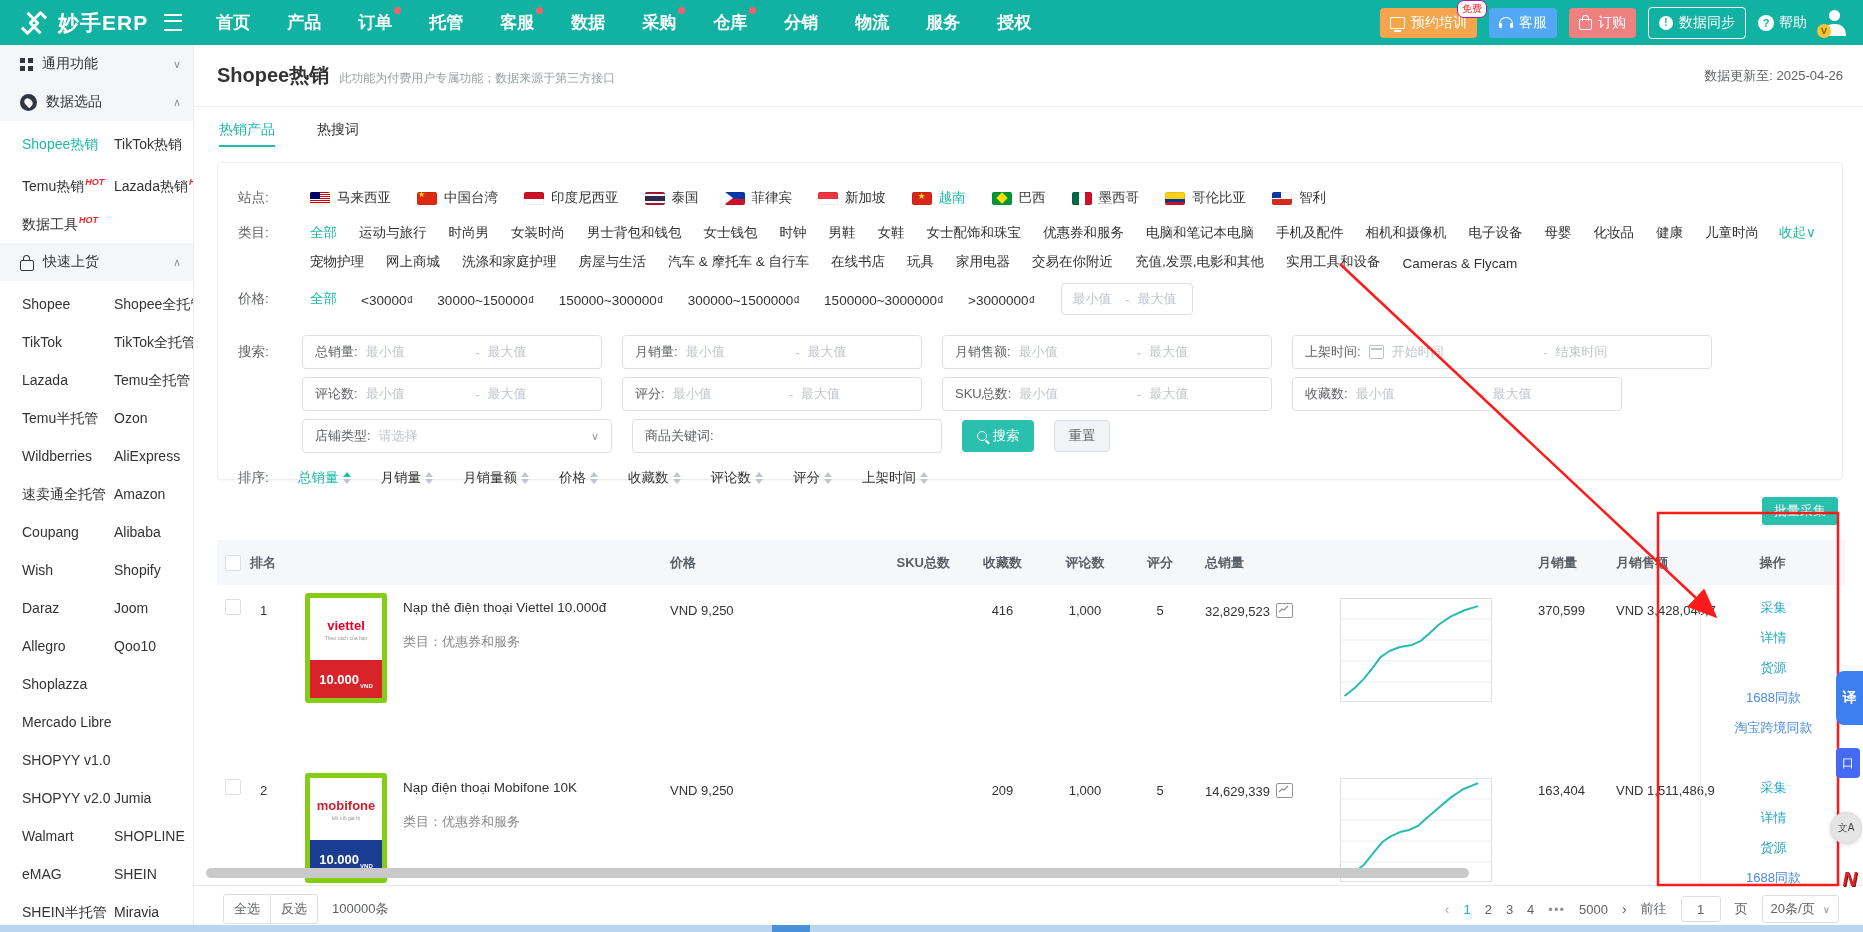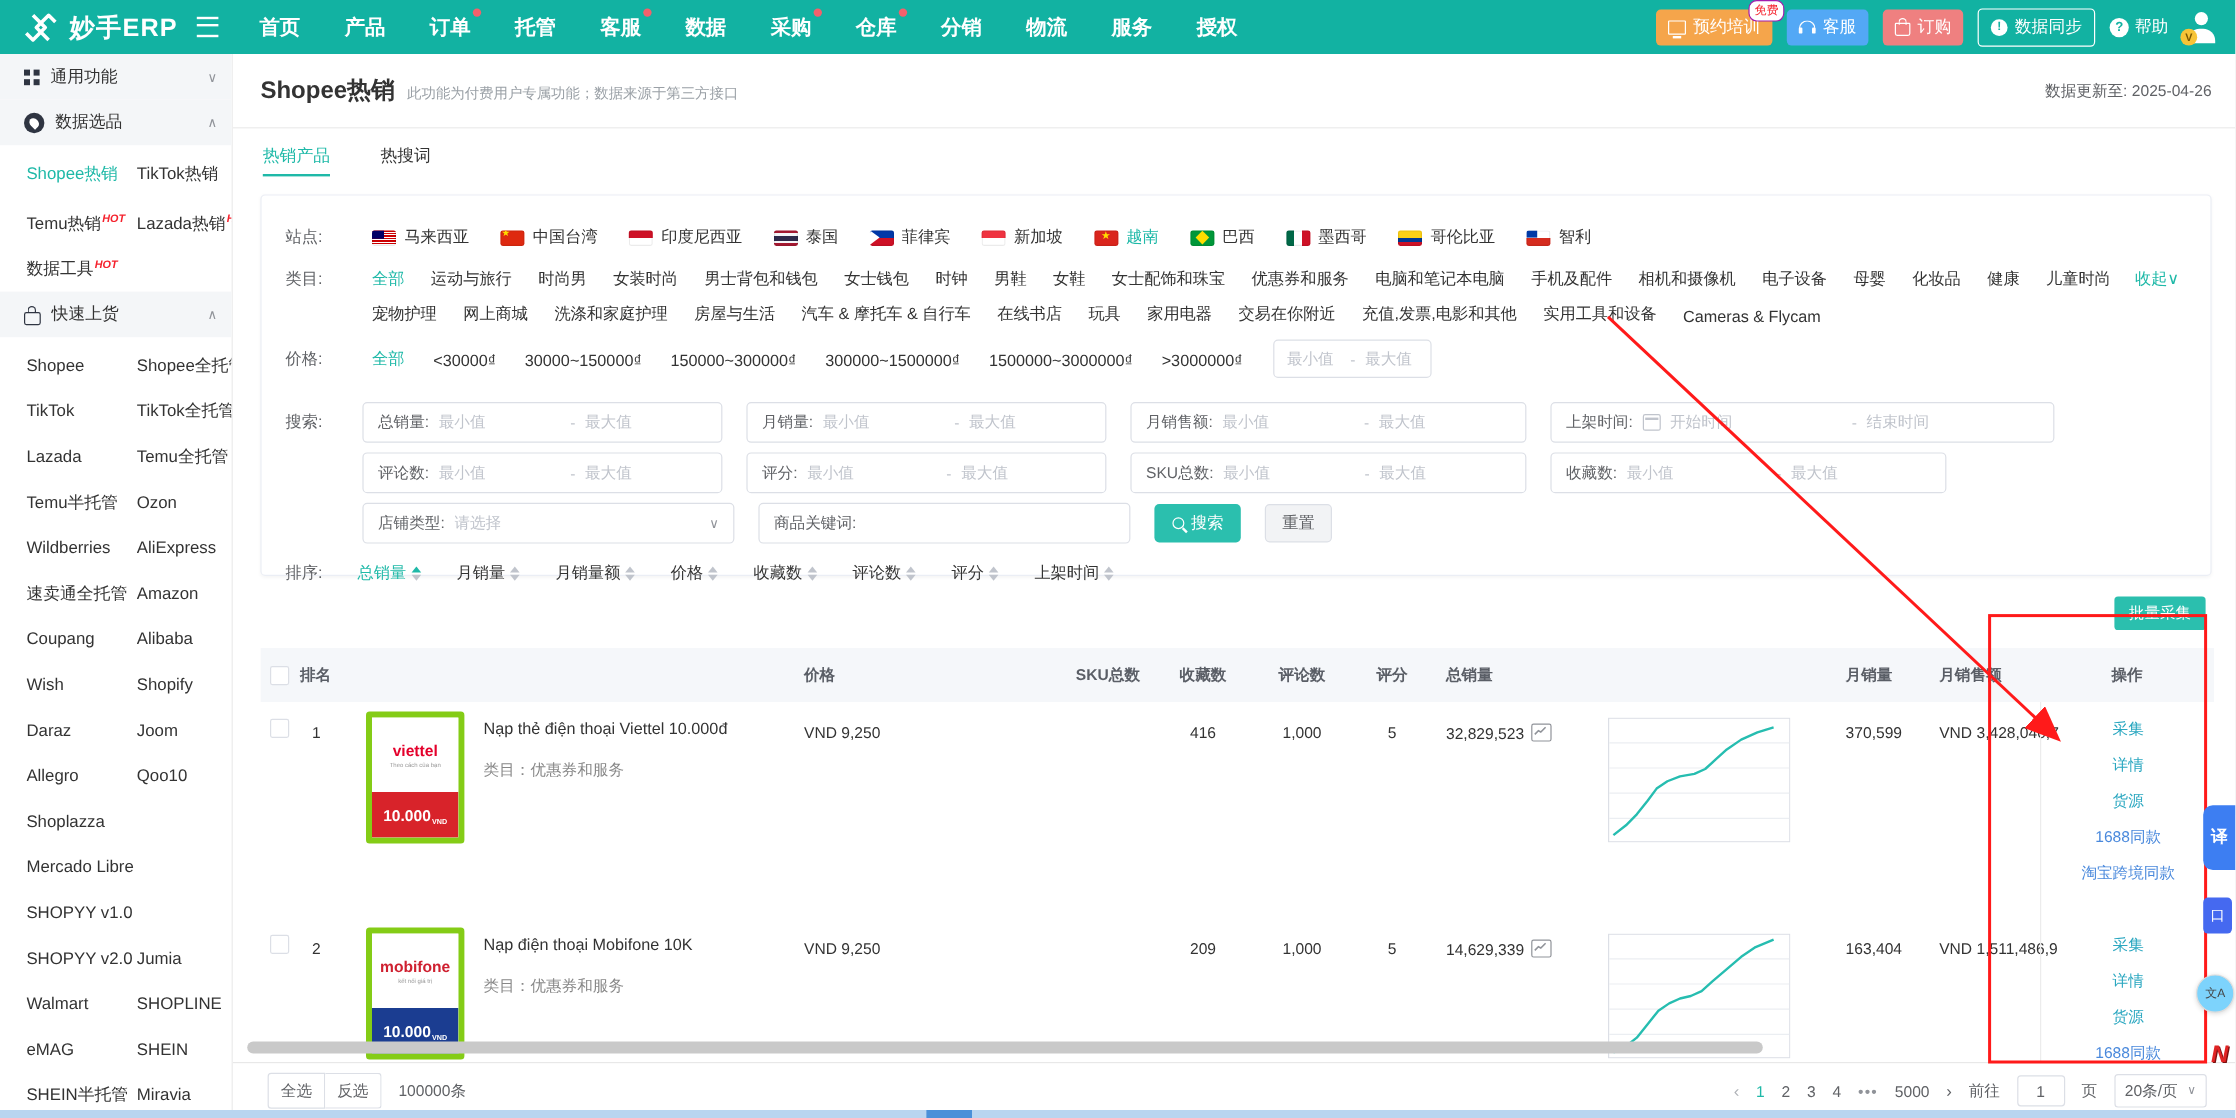--- a/index.html
+++ b/index.html
@@ -158,21 +158,21 @@
   .pager{margin-left:auto;display:flex;align-items:center;gap:14px;font-size:13px;color:#606266;}
   .pg{cursor:pointer;} .pg.active{color:#1fb9a8;} .pg.dots{letter-spacing:1px;color:#909399;}
   .pg-arrow{color:#b0b3b8;cursor:pointer;font-size:14px;}
   .goto-input{width:40px;height:26px;border:1px solid #dcdfe6;border-radius:3px;text-align:center;font-size:13px;color:#606266;box-sizing:border-box;font-family:inherit;}
   .psize{height:26px;border:1px solid #dcdfe6;border-radius:3px;display:flex;align-items:center;gap:8px;padding:0 8px;cursor:pointer;color:#606266;}
   .psize .sb-chev{font-size:10px;}
   
   .annot{position:absolute;left:0;top:0;width:1863px;height:932px;pointer-events:none;z-index:40;}
   .float-tab{position:absolute;right:0;top:671px;width:27px;height:54px;background:#3d7ef2;border-radius:8px 0 0 8px;color:#fff;display:flex;align-items:center;justify-content:center;font-size:14px;font-weight:bold;z-index:45;cursor:pointer;}
   .float-sq{position:absolute;right:3px;top:748px;width:24px;height:30px;background:#4569f0;border-radius:4px;color:#fff;display:flex;align-items:center;justify-content:center;font-size:12px;z-index:45;cursor:pointer;}
-  .float-circle{position:absolute;right:1px;top:812px;width:30px;height:30px;background:#7dd3fc;border:1px solid #ddd;border-radius:50%;box-shadow:0 1px 4px rgba(0,0,0,.15);display:flex;align-items:center;justify-content:center;font-size:10px;color:#444;z-index:45;cursor:pointer;}
+  .float-circle{position:absolute;right:1px;top:812px;width:30px;height:30px;background:#e5e5e5;border:1px solid #ddd;border-radius:50%;box-shadow:0 1px 4px rgba(0,0,0,.15);display:flex;align-items:center;justify-content:center;font-size:10px;color:#444;z-index:45;cursor:pointer;}
   .float-red{position:absolute;right:6px;top:868px;font-size:20px;font-weight:bold;color:#e02424;font-style:italic;z-index:45;cursor:pointer;text-shadow:1px 1px 0 #7a1010;}
   .bottom-strip{position:absolute;left:0;bottom:0;width:100%;height:7px;background:#b9d5f0;z-index:50;}
   .bottom-strip i{position:absolute;left:772px;top:0;width:38px;height:7px;background:#4a90d9;}
 </style>
 </head>
 <body>
 
 <div class="app">
 
   <header class="topbar">

